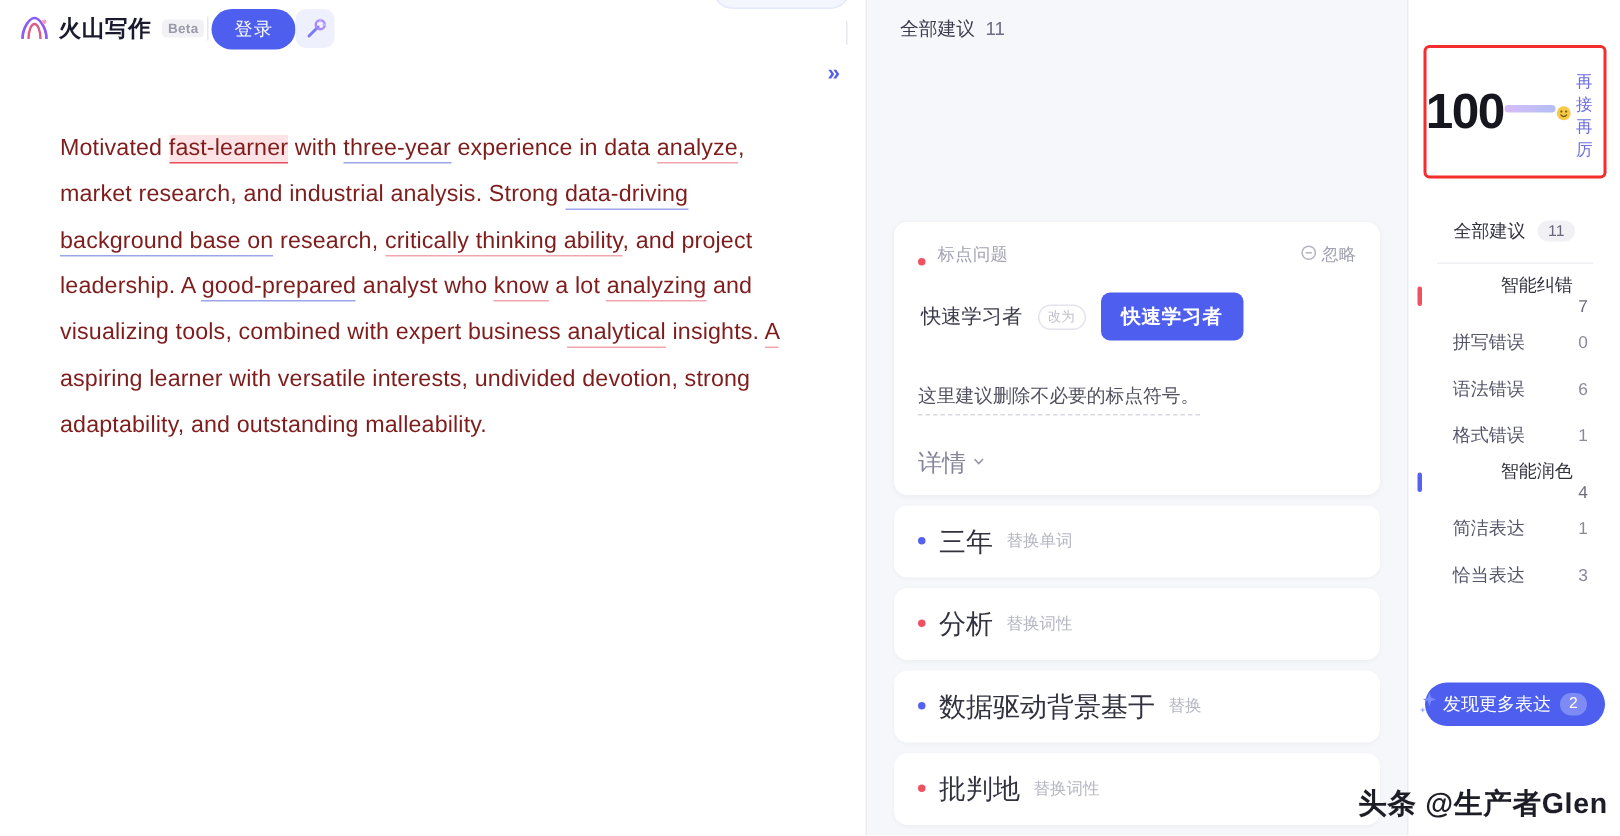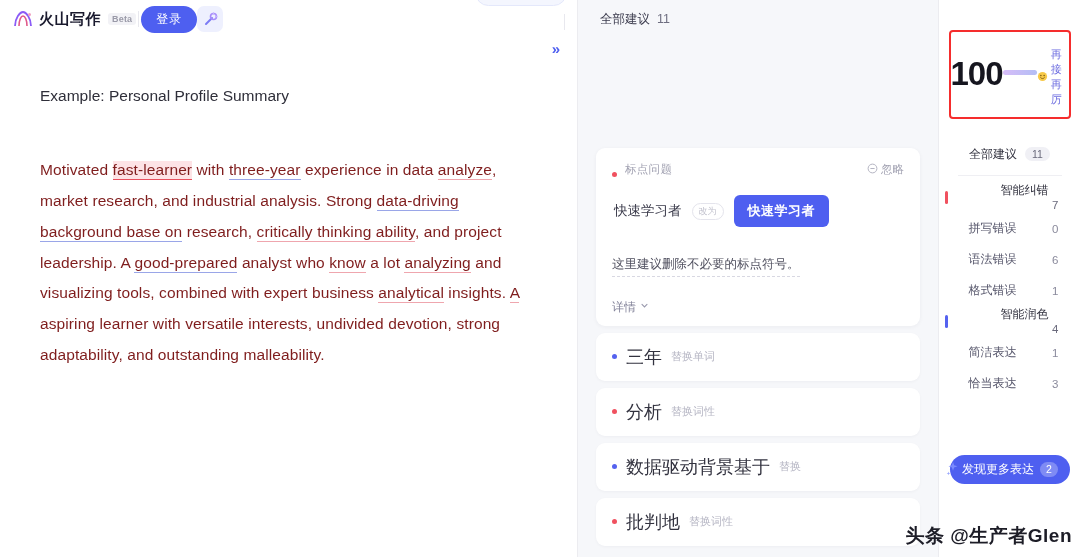--- a/index.html
+++ b/index.html
@@ -133,21 +133,21 @@
     background: #4e5ff0; color: #fff; font-size: 13px; font-weight: bold;
     border-radius: 6px; padding: 7px 14px; cursor: pointer;
     letter-spacing: .5px;
   }
   .card-desc {
     font-size: 12.5px; color: #50505f; margin-top: 22px;
     border-bottom: 1px dashed #d8d8e2; display: inline-block;
     padding-bottom: 2px; line-height: 1.5;
   }
   .card-more {
-    margin-top: 22px; font-size: 12px; color: #84849a;
+    margin-top: 22px; font-size: 16px; color: #84849a;
     display: flex; align-items: flex-start; gap: 4px; cursor: pointer;
   }
 
   .sugg-item {
     background: #fff; border-radius: 9px;
     height: 48px; margin-top: 7px;
     display: flex; align-items: center;
     padding: 0 16px; cursor: pointer;
     box-shadow: 0 1px 3px rgba(30,30,60,.04);
   }
@@ -276,21 +276,20 @@
             </svg>
           </span>
           <span>一键优化</span>
         </div>
         <span class="divider-v"></span>
         <span class="chev-btn">»</span>
       </div>
     </div>
 
     <div class="doc-body">
-      <div class="doc-title">Example: Personal Profile Summary</div>
       <div class="doc-para">Motivated <span class="mk-red">fast-learner</span> with <span class="mk-blue-u">three-year</span> experience in data <span class="mk-red-u">analyze</span>, market research, and industrial analysis. Strong <span class="mk-blue-u">data-driving background base on</span> research, <span class="mk-red-u">critically thinking ability</span>, and project leadership. A <span class="mk-blue-u">good-prepared</span> analyst who <span class="mk-red-u">know</span> a lot <span class="mk-red-u">analyzing</span> and visualizing tools, combined with expert business <span class="mk-red-u">analytical</span> insights. <span class="mk-red-u">A</span> aspiring learner with versatile interests, undivided devotion, strong adaptability, and outstanding malleability.</div>
     </div>
   </div>
 
   <div class="sugg-pane">
     <div class="sugg-head">
       <span>全部建议</span>
       <span class="sugg-head-count">11</span>
     </div>
 

